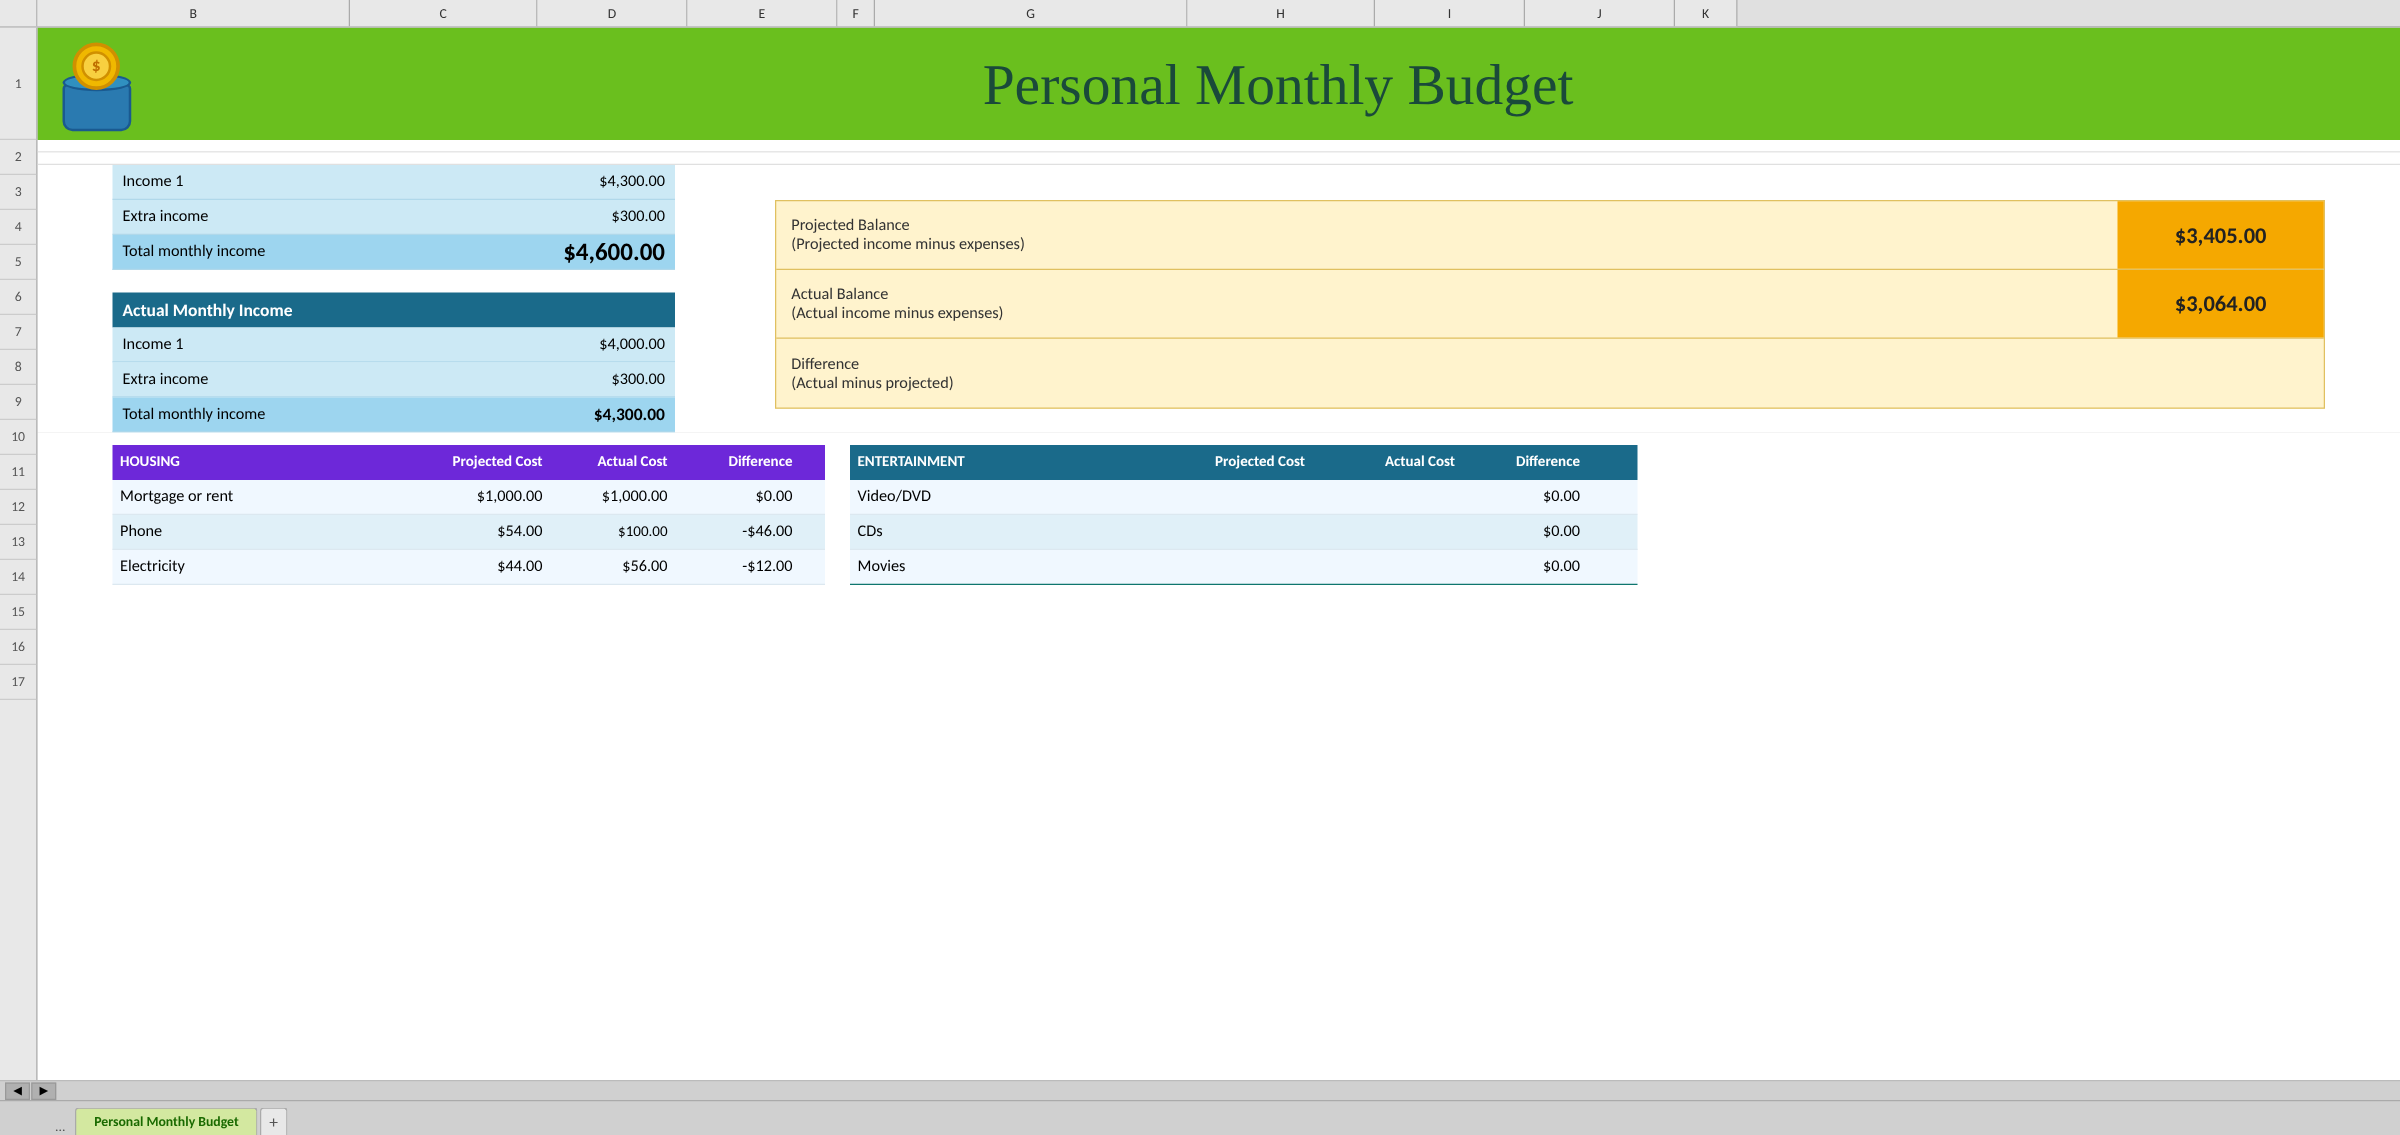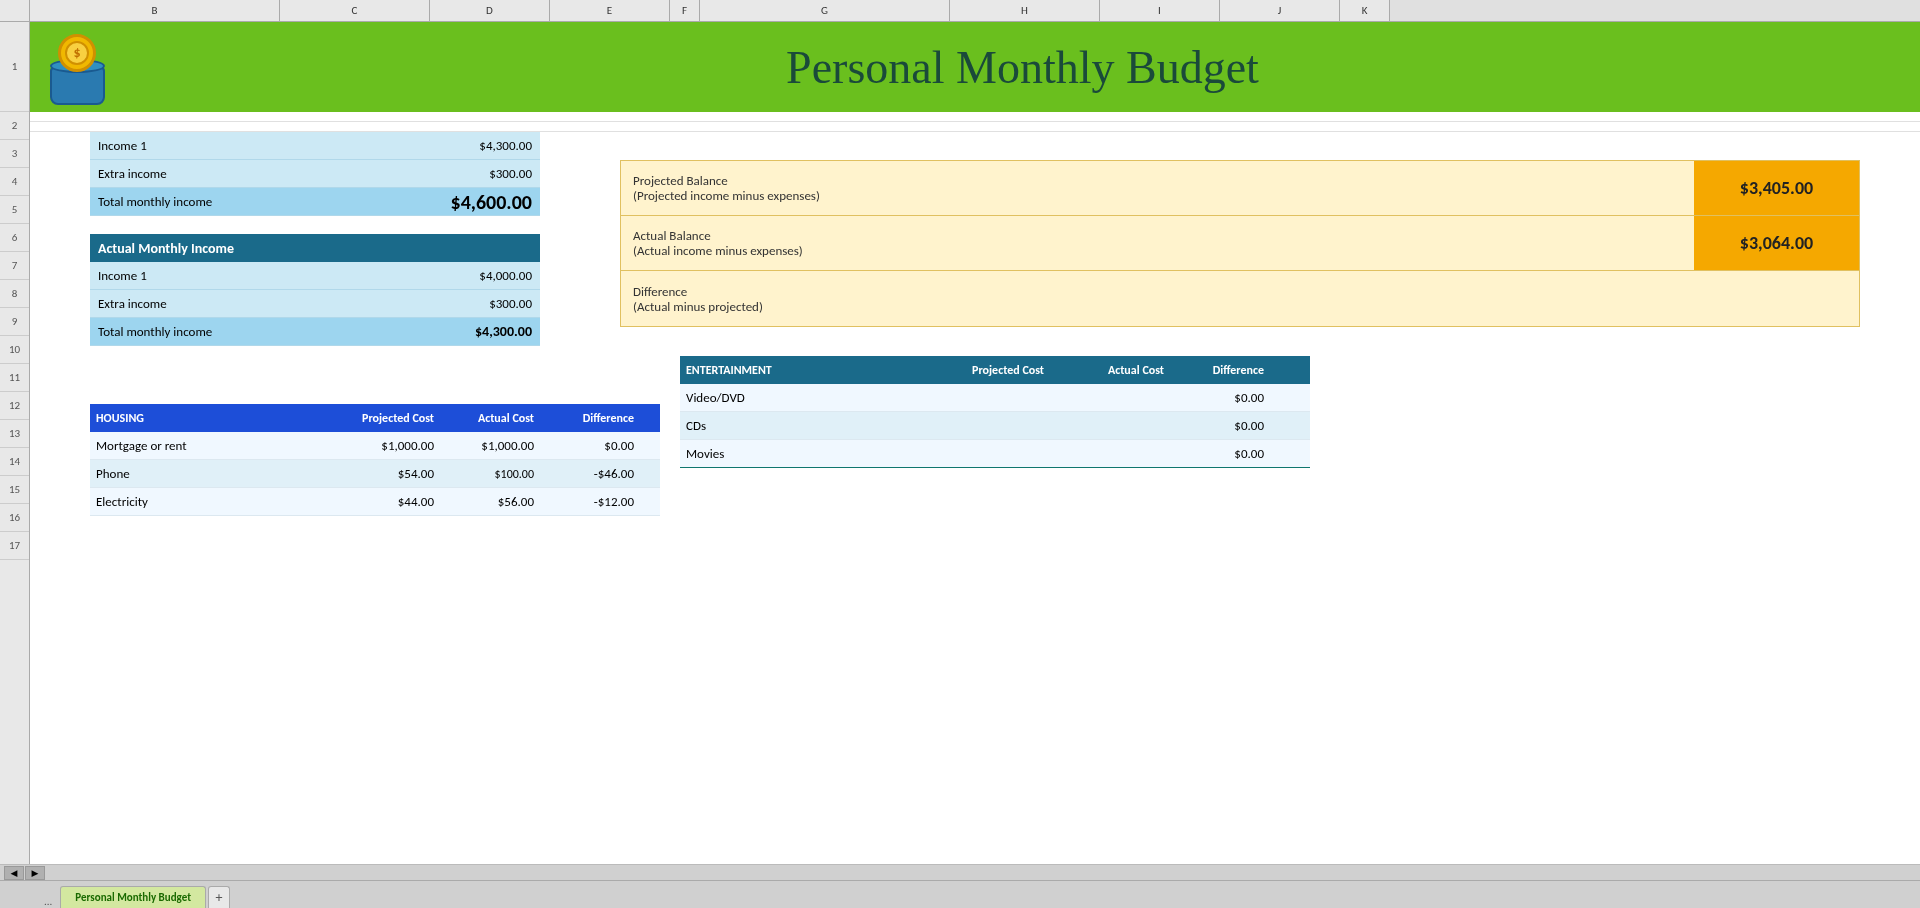--- a/index.html
+++ b/index.html
@@ -274,21 +274,21 @@
         </div>
 
       </div>
 
       <div style="height:10px; background:white; flex-shrink:0;"></div>
 
       <div style="display:flex; background:white; padding: 0 60px; gap:20px; flex-shrink:0;">
 
         <div style="width:570px; flex-shrink:0;">
 
-          <div style="background:#1d4ed8; display:flex; height:28px;margin-top:48px;">
+          <div style="background:#6d28d9; display:flex; height:28px;">
             <div style="width:240px; color:white; font-size:12px; font-weight:bold; padding:0 6px; display:flex; align-items:center;">HOUSING</div>
             <div style="width:110px; color:white; font-size:12px; font-weight:bold; padding:0 6px; display:flex; align-items:center; justify-content:flex-end;">Projected Cost</div>
             <div style="width:100px; color:white; font-size:12px; font-weight:bold; padding:0 6px; display:flex; align-items:center; justify-content:flex-end;">Actual Cost</div>
             <div style="width:100px; color:white; font-size:12px; font-weight:bold; padding:0 6px; display:flex; align-items:center; justify-content:flex-end;">Difference</div>
           </div>
 
           <div style="background:#f0f8ff; display:flex; height:28px; border-bottom:1px solid #dce8f0;">
             <div style="width:240px; font-size:13px; padding:0 6px; display:flex; align-items:center;">Mortgage or rent</div>
             <div style="width:110px; font-size:13px; padding:0 6px; display:flex; align-items:center; justify-content:flex-end;">$1,000.00</div>
             <div style="width:100px; font-size:13px; padding:0 6px; display:flex; align-items:center; justify-content:flex-end;">$1,000.00</div>

